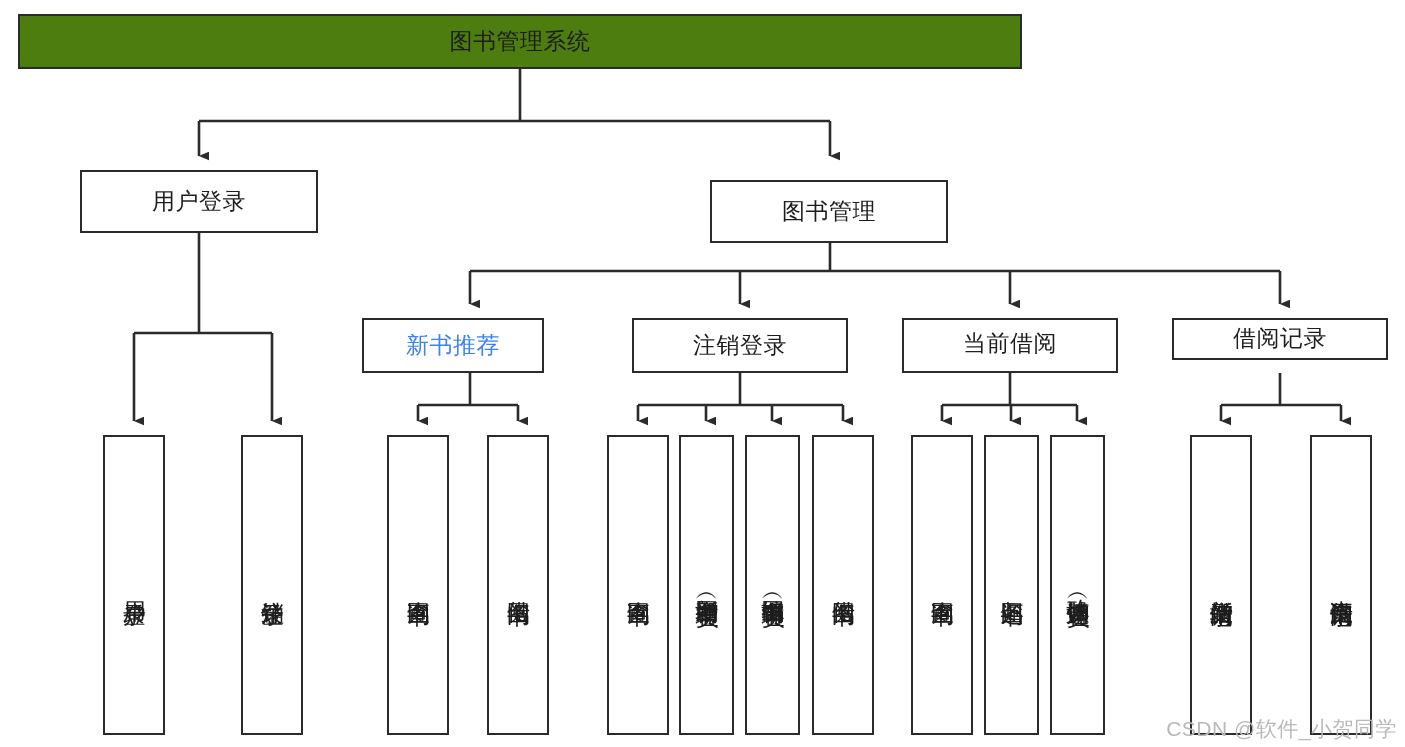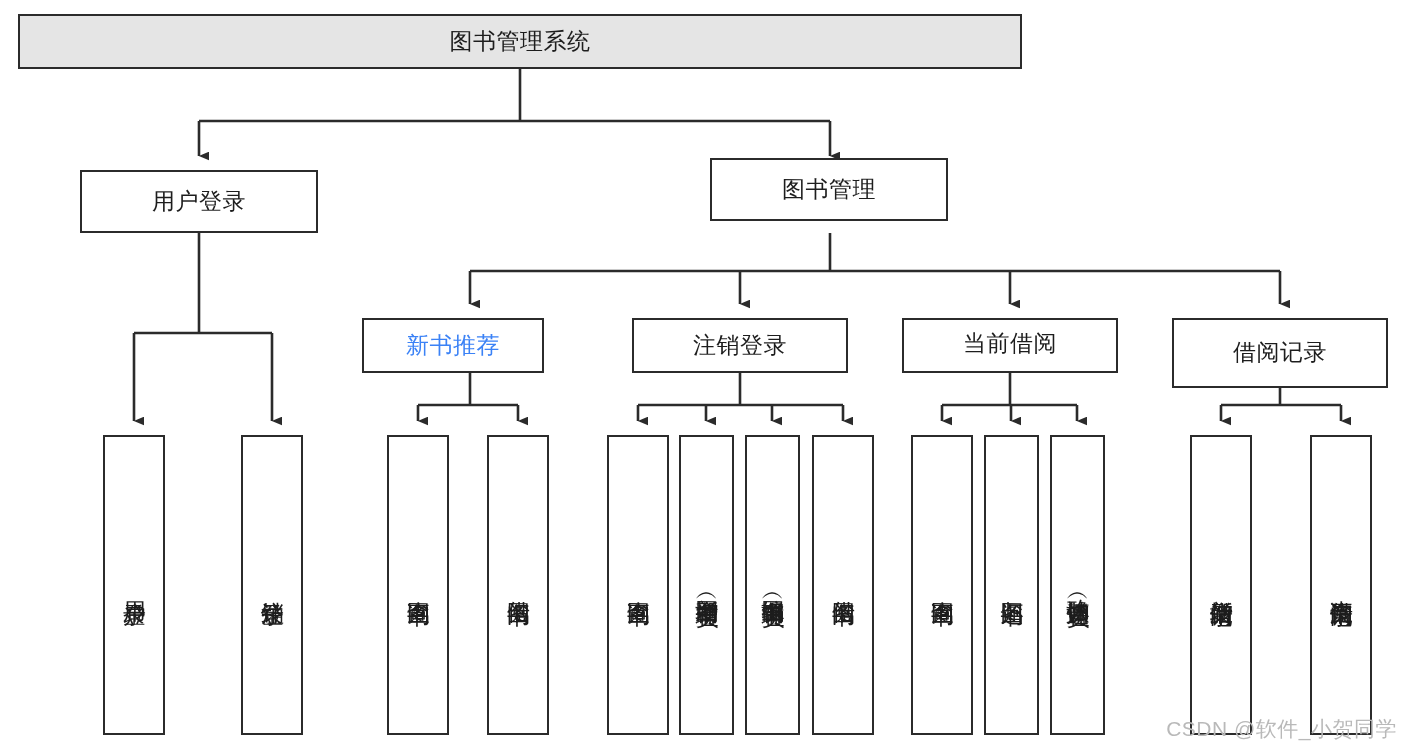--- a/index.html
+++ b/index.html
@@ -131,45 +131,45 @@
     </g>
 
     <g stroke="#2b2b2b" stroke-width="2.6" fill="none">
       <path d="M1280,373 L1280,405"></path>
       <path d="M1221,405 L1341,405"></path>
       <path d="M1221,405 L1221,421" marker-end="url(#arrowhead)"></path>
       <path d="M1341,405 L1341,421" marker-end="url(#arrowhead)"></path>
     </g>
   </svg>
 
-  <div class="node root horiz" id="node-root" style="left: 18px; top: 14px; width: 1004px; height: 55px; border-color: rgb(43, 43, 43); background: #e5e5e5; color: rgb(29, 29, 29);">
+  <div class="node root horiz" id="node-root" style="left: 18px; top: 14px; width: 1004px; height: 55px; border-color: rgb(43, 43, 43); background: #4d7c0f; color: rgb(29, 29, 29);">
     <span class="node-label">图书管理系统</span>
   </div>
 
   <div class="node horiz" id="node-l2-0" style="left: 80px; top: 170px; width: 238px; height: 63px; border-color: rgb(43, 43, 43); background: rgb(255, 255, 255); color: rgb(29, 29, 29);">
     <span class="node-label">用户登录</span>
   </div>
 
-  <div class="node horiz" id="node-l2-1" style="left: 710px; top: 158px; width: 238px; height: 63px; border-color: rgb(43, 43, 43); background: rgb(255, 255, 255); color: rgb(29, 29, 29);">
+  <div class="node horiz" id="node-l2-1" style="left: 710px; top: 180px; width: 238px; height: 63px; border-color: rgb(43, 43, 43); background: rgb(255, 255, 255); color: rgb(29, 29, 29);">
     <span class="node-label">图书管理</span>
   </div>
 
   <div class="node horiz" id="node-l3-0" style="left: 362px; top: 318px; width: 182px; height: 55px; border-color: rgb(43, 43, 43); background: rgb(255, 255, 255); color: #3b82f6;">
     <span class="node-label">新书推荐</span>
   </div>
 
   <div class="node horiz" id="node-l3-1" style="left: 632px; top: 318px; width: 216px; height: 55px; border-color: rgb(43, 43, 43); background: rgb(255, 255, 255); color: rgb(29, 29, 29);">
     <span class="node-label">注销登录</span>
   </div>
 
   <div class="node horiz" id="node-l3-2" style="left: 902px; top: 318px; width: 216px; height: 55px; border-color: rgb(43, 43, 43); background: rgb(255, 255, 255); color: rgb(29, 29, 29); font-family: Liberation Mono, monospace;">
     <span class="node-label">当前借阅</span>
   </div>
 
-  <div class="node horiz" id="node-l3-3" style="left: 1172px; top: 318px; width: 216px; height: 70px; border-color: rgb(43, 43, 43); background: rgb(255, 255, 255); color: rgb(29, 29, 29);">
+  <div class="node horiz" id="node-l3-3" style="left: 1172px; top: 318px; width: 216px; height: 42px; border-color: rgb(43, 43, 43); background: rgb(255, 255, 255); color: rgb(29, 29, 29);">
     <span class="node-label">借阅记录</span>
   </div>
 
   <div class="node vert" id="node-leaf-0" style="left: 103px; top: 435px; width: 62px; height: 300px; border-color: rgb(43, 43, 43); background: rgb(255, 255, 255); color: rgb(29, 29, 29);">
     <span class="node-label">用户登录</span>
   </div>
 
   <div class="node vert" id="node-leaf-1" style="left: 241px; top: 435px; width: 62px; height: 300px; border-color: rgb(43, 43, 43); background: rgb(255, 255, 255); color: rgb(29, 29, 29);">
     <span class="node-label">注销登录</span>
   </div>

